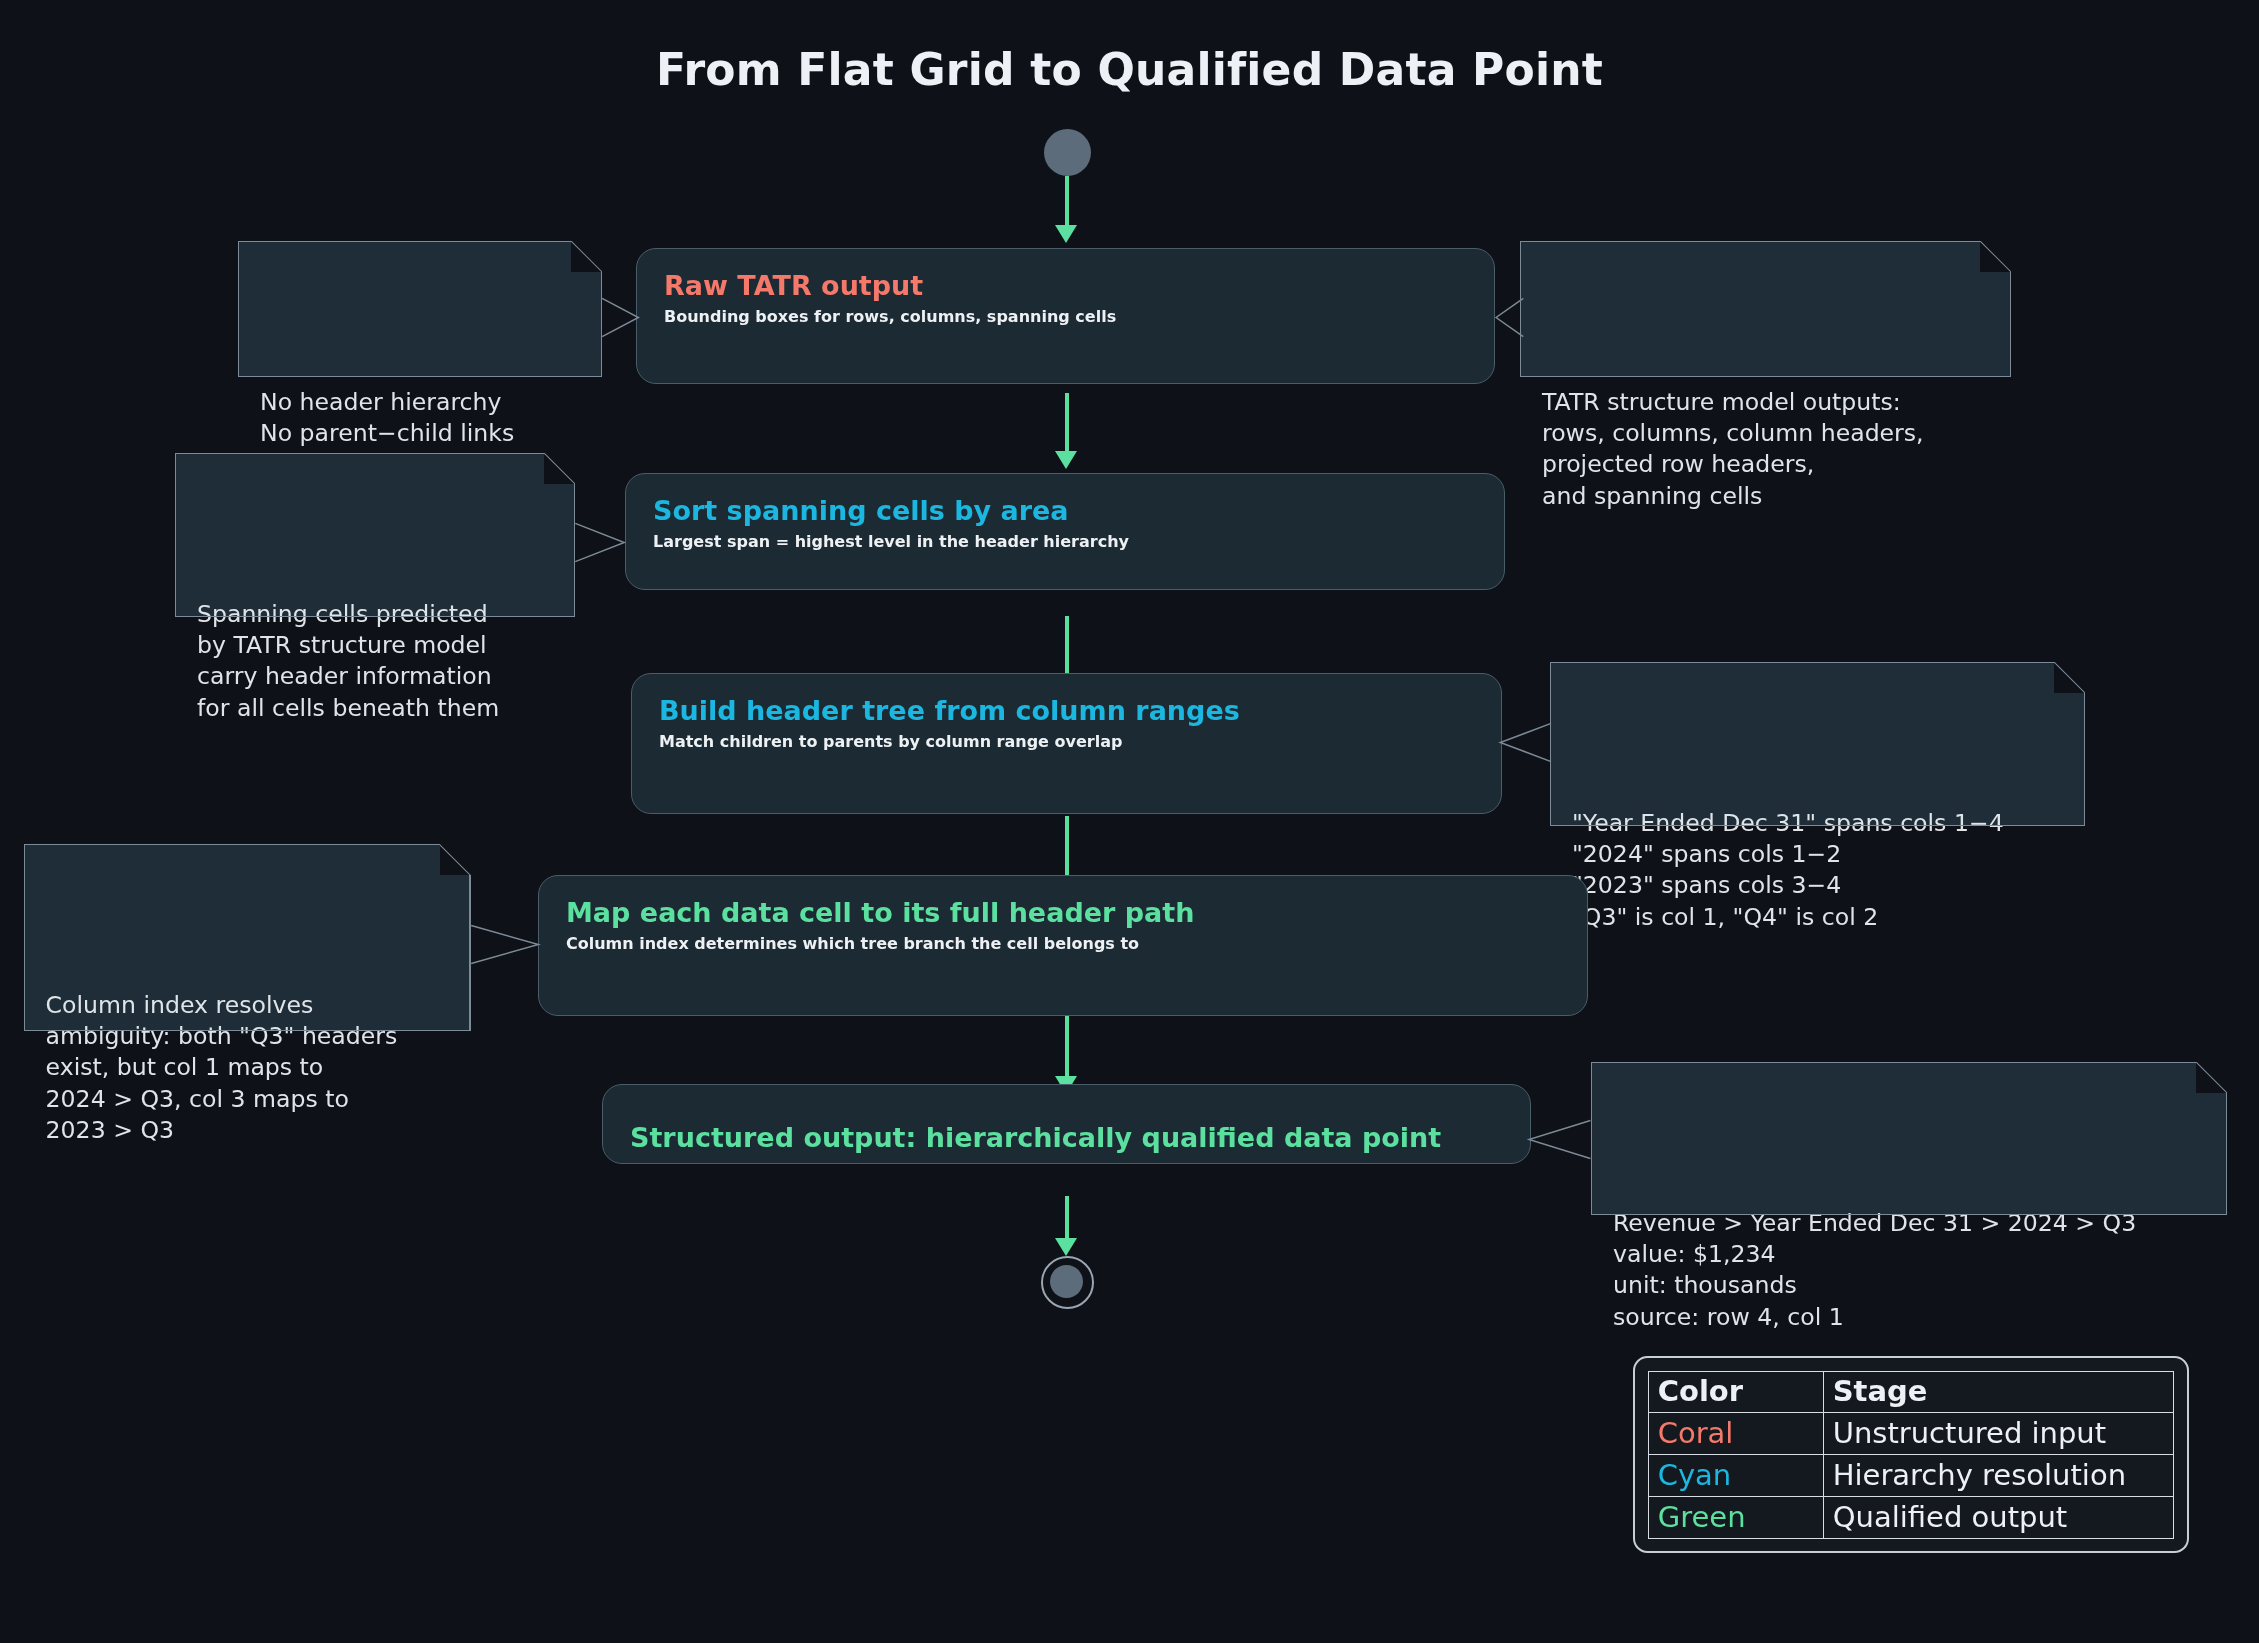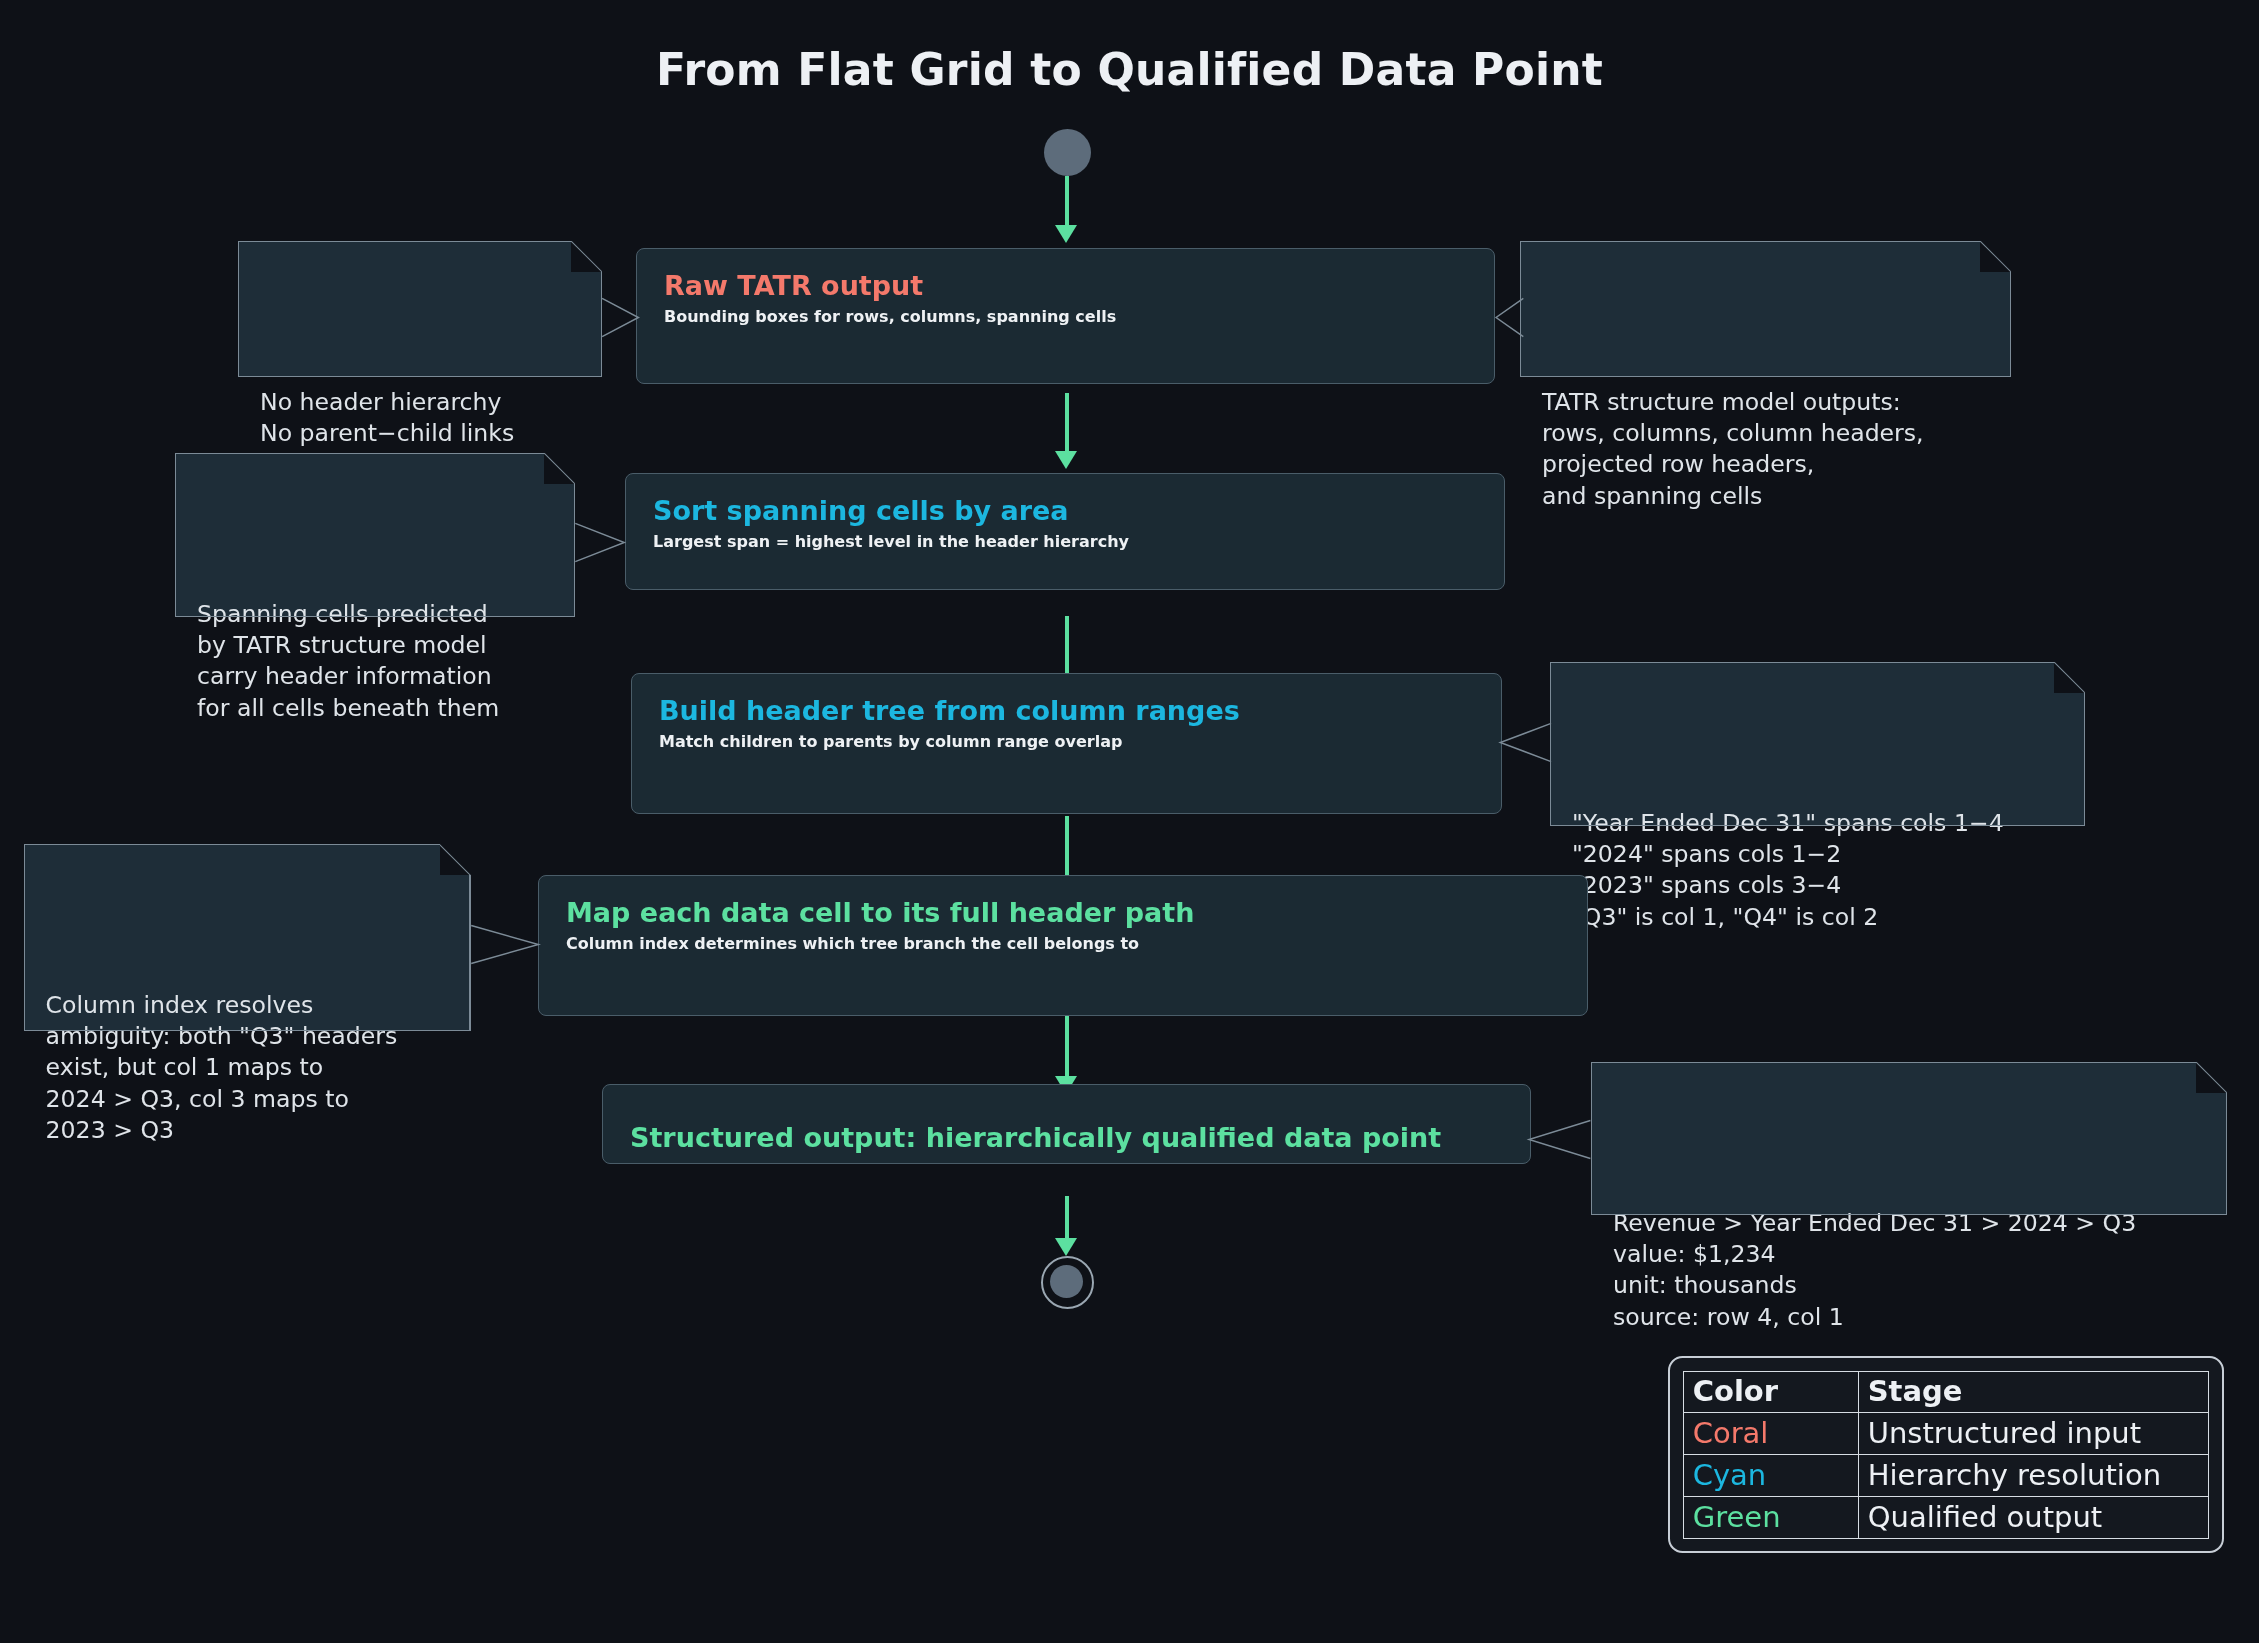--- a/index.html
+++ b/index.html
@@ -28,21 +28,21 @@
     color: #edf0f4;
     letter-spacing: 0.2px;
   }
 
   
   .node {
     position: absolute;
     box-sizing: border-box;
     background: #1b2a33;
     border: 1.5px solid #4a5d69;
-    border-radius: 8px;
+    border-radius: 20px;
     padding: 20px 27px 22px 27px;
   }
   .node-title {
     font-size: 27px;
     font-weight: bold;
     line-height: 1.28;
     margin-bottom: 3.6px;
   }
   .node-sub {
     font-size: 16px;
@@ -170,21 +170,20 @@
   #legend {
     position: absolute;
     left: 1633px;
     top: 1356px;
     width: 556px;
     box-sizing: border-box;
     background: #14181f;
     border: 2.3px solid #c7ced6;
     border-radius: 14.5px;
     padding: 12.7px;
-    margin-left: 35px;
   }
   #legend table {
     border-collapse: collapse;
     width: 100%;
     table-layout: fixed;
   }
   #legend td, #legend th {
     border: 1.8px solid #d7dde3;
     padding: 2.7px 9px;
     text-align: left;

